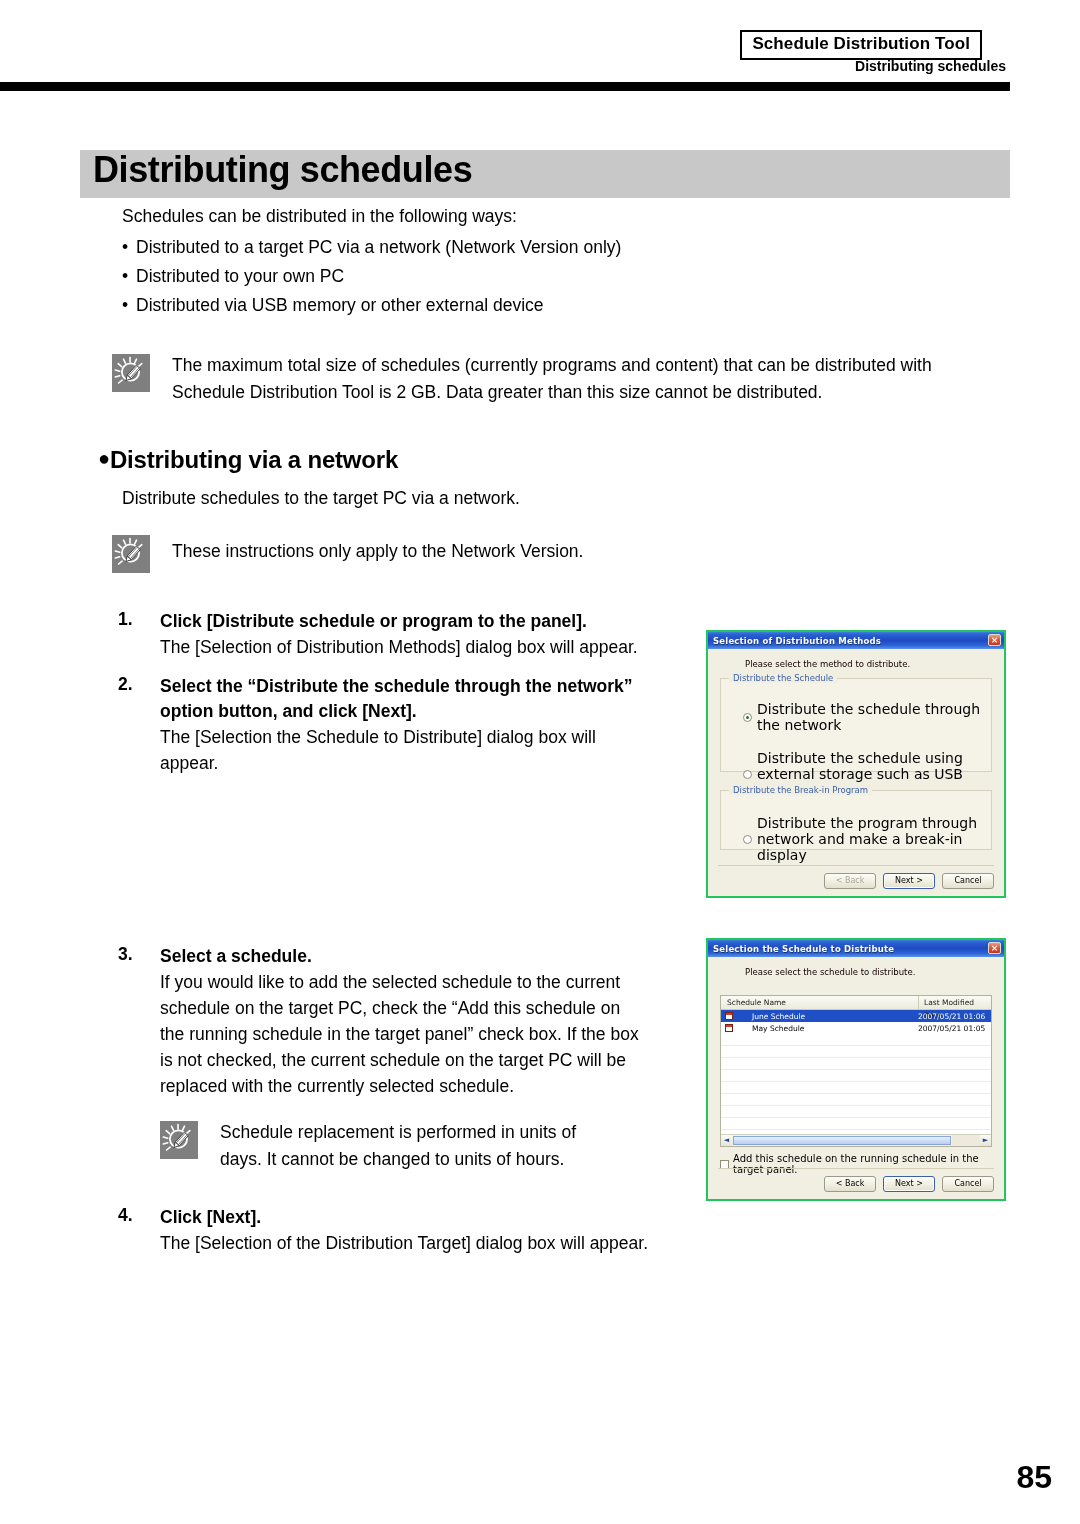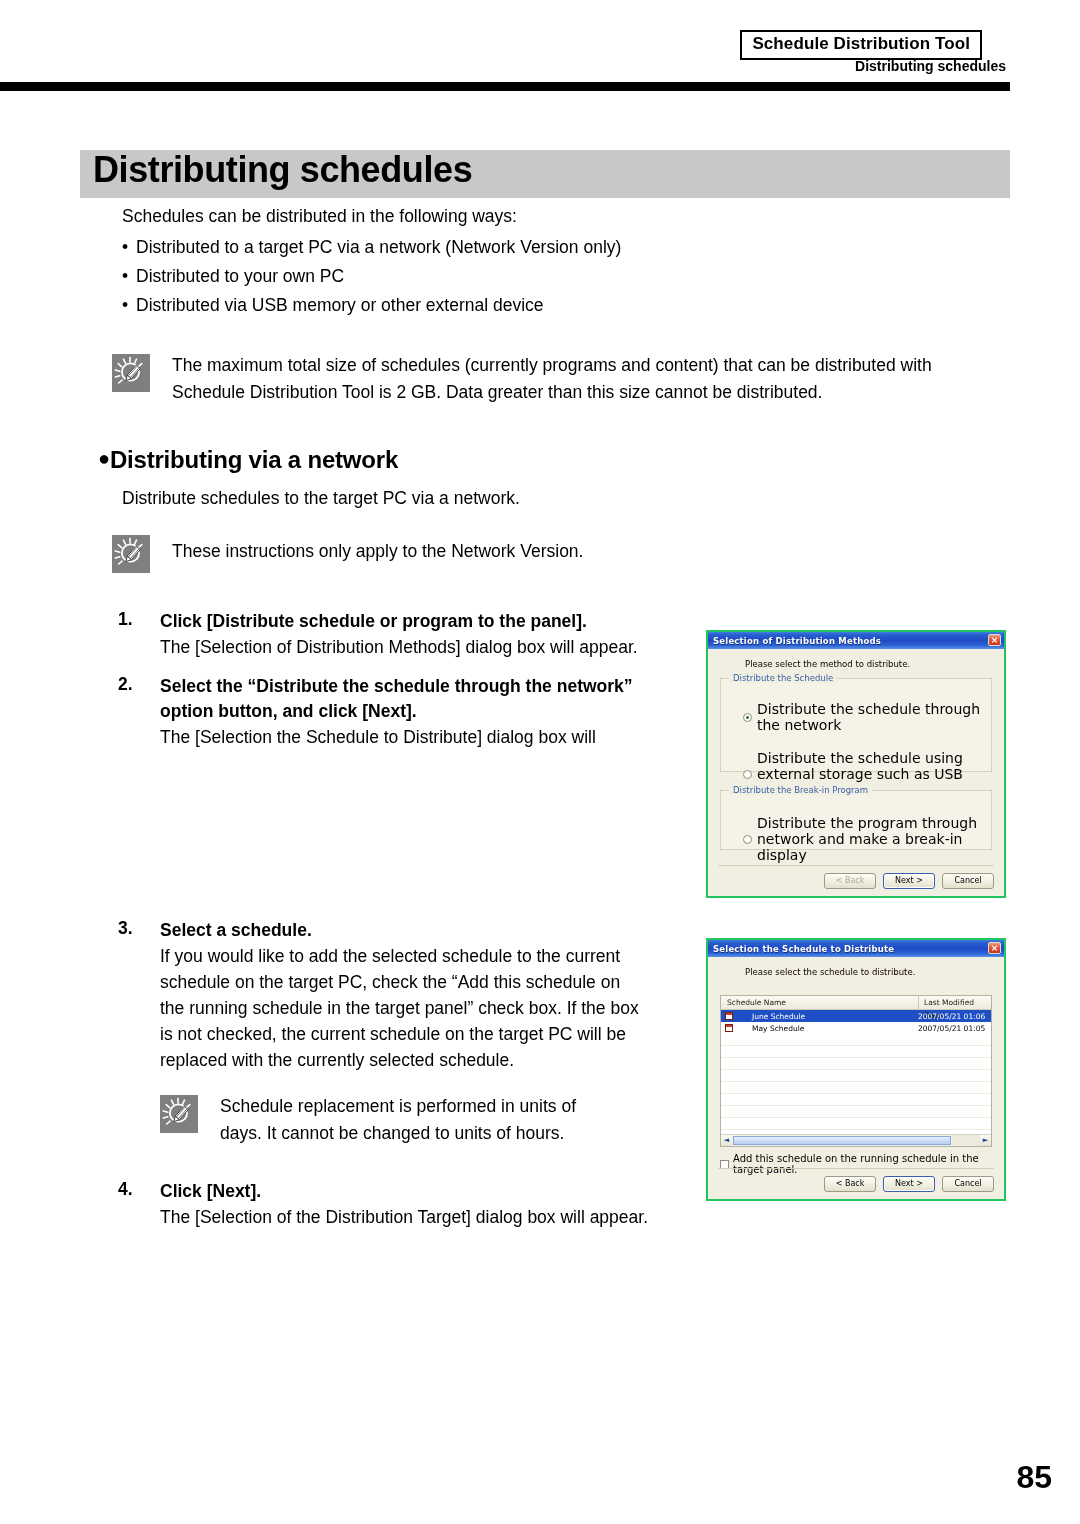--- a/index.html
+++ b/index.html
@@ -501,20 +501,21 @@
     <div class="num">1.</div>
     <div class="step-title">Click [Distribute schedule or program to the panel].</div>
     <div class="step-desc">The [Selection of Distribution Methods] dialog box will appear.</div>
   </div>
 
   <div class="step" style="margin-top:14px; margin-left:118px; width:560px;">
     <div class="num">2.</div>
     <div class="step-title">Select the “Distribute the schedule through the network”</div>
     <div class="step-title">option button, and click [Next].</div>
     <div class="step-desc">The [Selection the Schedule to Distribute] dialog box will</div>
+    <div class="step-desc">appear.</div>
   </div>
 
   <div class="step" style="margin-top:168px; margin-left:118px; width:560px;">
     <div class="num">3.</div>
     <div class="step-title">Select a schedule.</div>
     <div class="step-desc">If you would like to add the selected schedule to the current</div>
     <div class="step-desc">schedule on the target PC, check the “Add this schedule on</div>
     <div class="step-desc">the running schedule in the target panel” check box. If the box</div>
     <div class="step-desc">is not checked, the current schedule on the target PC will be</div>
     <div class="step-desc">replaced with the currently selected schedule.</div>

